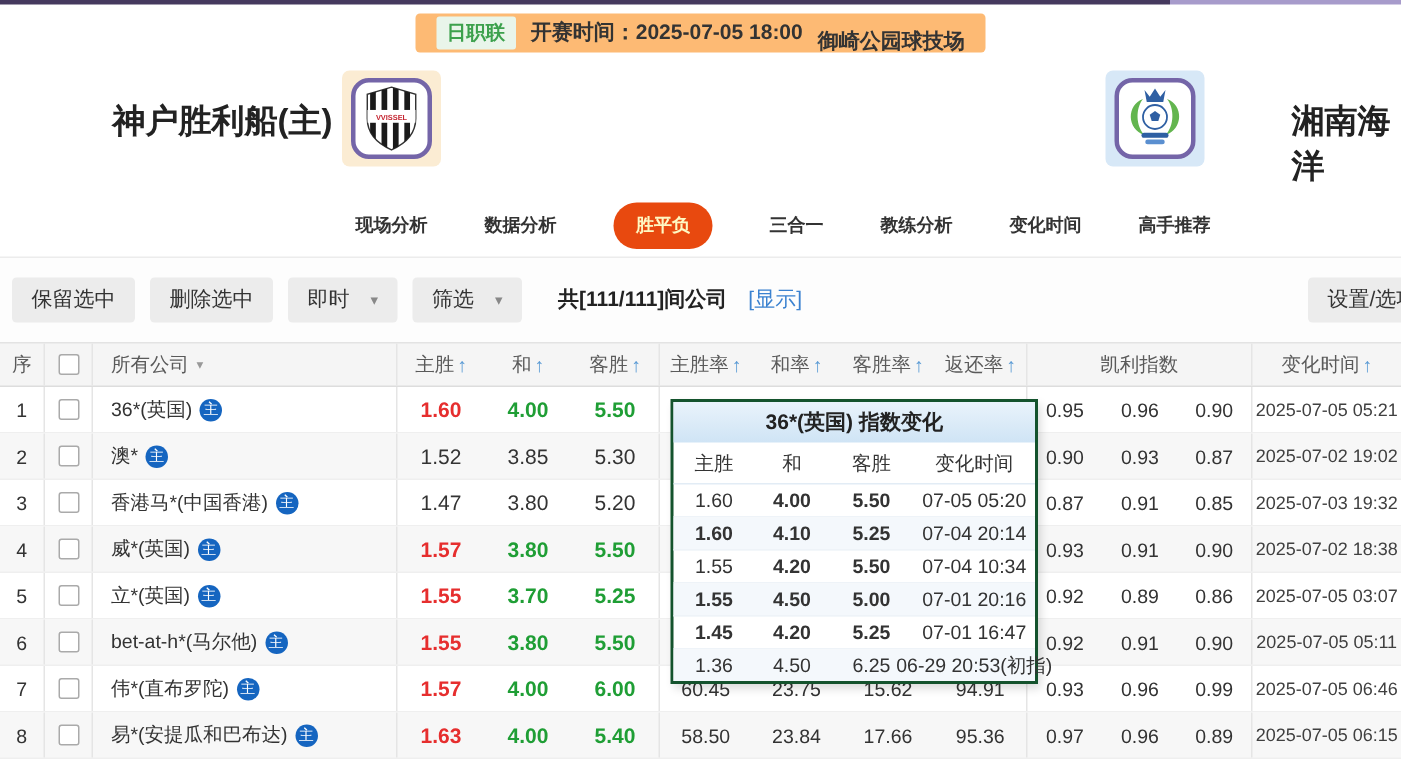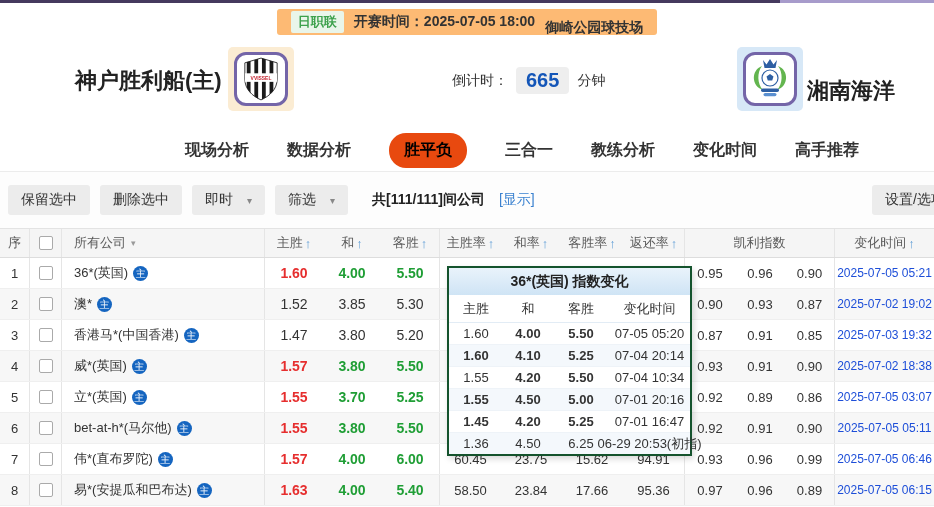--- a/index.html
+++ b/index.html
@@ -16,37 +16,37 @@
     border-radius:3px; padding:0 14px; height:26px; }
   .league-badge { background:#e9f5ea; color:#3da14d; font-size:13px; font-weight:700;
     padding:2px 7px; border-radius:2px; }
   .kickoff { font-size:14px; font-weight:700; color:#333; }
   .venue { font-size:14px; font-weight:700; color:#333;margin-top:12px; }
 
   
   .match-header { position:relative; height:95px; }
   .team-name { position:absolute; font-size:22px; font-weight:700; color:#222; top:31px; }
   .home-name { left:75px; }
-  .away-name { left:807px;margin-top:10px; }
+  .away-name { left:861px; }
   .logo-tile { position:absolute; top:12px; width:66px; height:64px; border-radius:5px;
     display:flex; align-items:center; justify-content:center; }
   .home-tile { left:228px; background:#fbecd3; }
   .away-tile { left:737px; background:#d7e8f7; }
   .logo-frame { width:54px; height:54px; background:#fff; border:3px solid #7465a8;
     border-radius:12px; display:flex; align-items:center; justify-content:center; }
   .countdown { position:absolute; left:452px; top:32px; display:flex; align-items:center; gap:8px; }
   .cd-label, .cd-unit { font-size:14px; color:#333; }
   .cd-value { background:#eeeeee; border-radius:4px; padding:2px 10px; font-size:20px;
     font-weight:700; color:#1456b8; }
 
   
   .nav { height:42px; display:flex; align-items:center; justify-content:center; gap:38px;
     padding-left:110px; border-bottom:1px solid #ececec; }
-  .tab { font-size:16px; font-weight:700; color:#333; cursor:pointer; white-space:nowrap; }
-  .tab.active { background:#e8490f; color:#000000; border-radius:17px; padding:7px 15px; }
+  .tab { font-size:12px; font-weight:700; color:#333; cursor:pointer; white-space:nowrap; }
+  .tab.active { background:#e8490f; color:#fef9c3; border-radius:17px; padding:7px 15px; }
 
   
   .toolbar { position:relative; height:56px; background:#fdfdfd; }
   .toolbar-inner { position:absolute; left:8px; top:13px; display:flex; align-items:center; gap:10px; }
   .tbtn { background:#ececec; border:none; border-radius:3px; height:30px; padding:0 13px;
     font-size:14px; color:#333; display:inline-flex; align-items:center; gap:14px; cursor:pointer;
     font-family:inherit; }
   .tbtn .dd { color:#888; font-size:10px; }
   .count-text { margin-left:14px; font-size:14px; font-weight:700; color:#222; }
   .show-link { font-size:14px; color:#3b82d0; cursor:pointer; margin-left:4px; }
@@ -59,21 +59,21 @@
   .th { font-size:13px; color:#5a5a5a; display:flex; align-items:center; justify-content:center; gap:2px; }
   .th.kelly-span { grid-column:11 / span 3; }
   .sort { color:#5b9bd5; font-weight:700; font-size:13px; }
   .ddg { color:#999; font-size:9px; margin-left:3px; }
   .bdr { border-right:1px solid #e5e5e5; }
 
   .tr { height:31px; border-bottom:1px solid #efefef; background:#fff; }
   .tr.even { background:#f7f7f7; }
   .td { font-size:13px; color:#333; display:flex; align-items:center; justify-content:center; }
   .td.c-comp { justify-content:flex-start; padding-left:12px; gap:5px; }
-  .td.c-time { font-size:12px; color:#1d4ed8; }
+  .td.c-time { font-size:12px; color:#404040; }
   .td.c-odds { font-size:14px; }
   .badge { width:15px; height:15px; border-radius:50%; background:#1565c0; color:#fff;
     font-size:10px; line-height:15px; text-align:center; flex:0 0 15px; }
   .cb { width:14px; height:14px; border:1px solid #aaa; border-radius:2px; background:#fff;
     display:inline-block; cursor:pointer; }
 
   [data-tone="red"] { color:#e62e2e; font-weight:700; }
   [data-tone="green"] { color:#1f9e35; font-weight:700; }
   [data-tone="black"] { color:#333; font-weight:400; }
 
@@ -120,25 +120,20 @@
             <rect x="5" y="0" width="4" height="46" fill="#1a1a1a"></rect>
             <rect x="13" y="0" width="4" height="46" fill="#1a1a1a"></rect>
             <rect x="21" y="0" width="4" height="46" fill="#1a1a1a"></rect>
             <rect x="29" y="0" width="4" height="46" fill="#1a1a1a"></rect>
             <rect x="0" y="17" width="40" height="9" fill="#fff"></rect>
           </g>
           <text x="20" y="24" font-size="5.2" fill="#c4232f" text-anchor="middle" font-weight="bold" font-family="Liberation Sans, sans-serif">VVISSEL</text>
         </svg>
       </div>
     </div>
-    <div class="countdown">
-      <span class="cd-label">倒计时：</span>
-      <span class="cd-value">665</span>
-      <span class="cd-unit">分钟</span>
-    </div>
     <div class="logo-tile away-tile">
       <div class="logo-frame">
         <svg width="44" height="44" viewBox="0 0 44 44">
           <polygon points="15,3 18.5,7.5 22,2 25.5,7.5 29,3 27.5,11 16.5,11" fill="#2e5fa3"></polygon>
           <path d="M14 9 C3 13 3 29 15 33 C9 27 9 15 14 9 Z" fill="#63b54f"></path>
           <path d="M30 9 C41 13 41 29 29 33 C35 27 35 15 30 9 Z" fill="#63b54f"></path>
           <circle cx="22" cy="21" r="8" fill="#fff" stroke="#2e5fa3" stroke-width="1.2"></circle>
           <polygon points="22,17 25.5,19.5 24.2,23.6 19.8,23.6 18.5,19.5" fill="#2e5fa3"></polygon>
           <rect x="13" y="31.5" width="18" height="3.4" rx="1.7" fill="#2e5fa3"></rect>
           <rect x="15.5" y="36" width="13" height="3.2" rx="1.6" fill="#5a8fd0"></rect>

